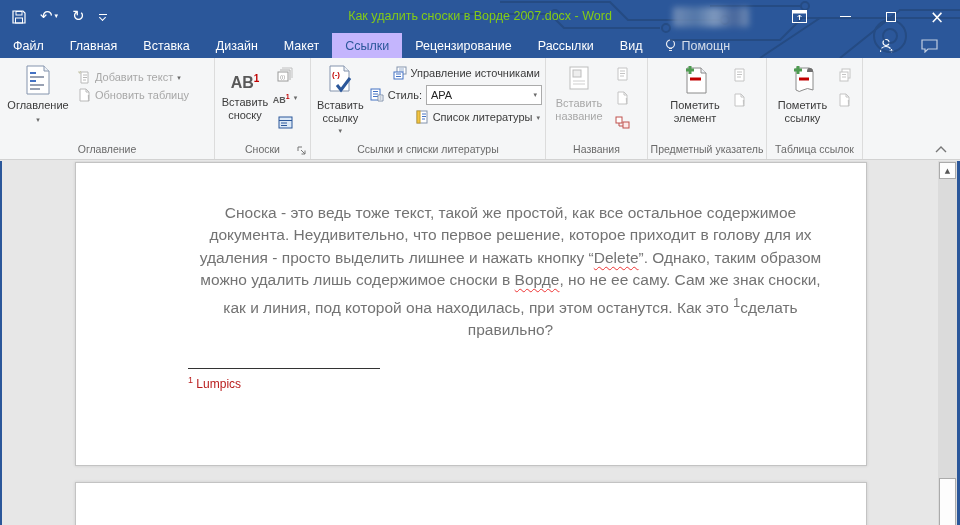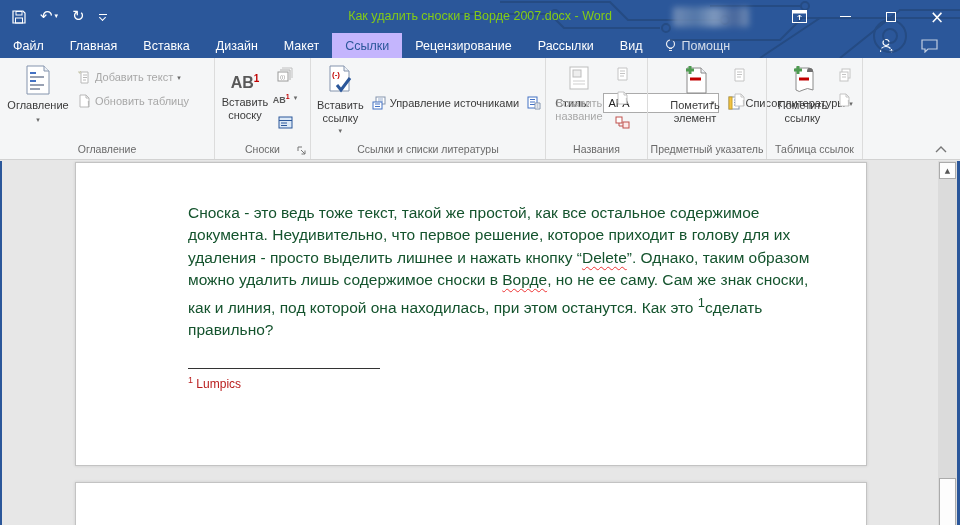--- a/index.html
+++ b/index.html
@@ -46,29 +46,29 @@
   .smallbtn.disabled { color:#a8a8a8; }
   .icolbtn { width:24px; height:22px; display:flex; align-items:center; justify-content:center; }
   .dialog-launcher { position:absolute; right:2px; bottom:2px; width:12px; height:12px; }
   .collapse-ribbon { position:absolute; right:12px; bottom:4px; width:14px; height:10px; }
 
   .ab-big { font-size:16px; font-weight:bold; color:#595959; line-height:18px; letter-spacing:0; }
   .ab-big sup { color:#c00000; font-size:10px; }
   .ab-small { font-size:9px; font-weight:bold; color:#595959; line-height:9px; }
   .ab-small sup { color:#c00000; font-size:7px; }
 
-  .stylebox-row { display:flex; align-items:center; gap:14px; font-size:11px; color:#3b3b3b; padding:1px 2px; }
+  .stylebox-row { display:flex; align-items:center; gap:4px; font-size:11px; color:#3b3b3b; padding:1px 2px; }
   .combo { width:116px; height:20px; background:#fff; border:1px solid #ababab; display:flex; align-items:center; font-size:11px; color:#222; padding:0 4px; justify-content:space-between; }
 
   
   .docarea { position:absolute; left:0; top:161px; width:960px; height:364px; background:#e7e7e7; overflow:hidden; border-left:2px solid #2b579a; border-right:3px solid #2b579a; z-index:1; }
   .page { position:absolute; background:#fff; border:1px solid #c3c3c3; box-shadow:0 0 3px rgba(0,0,0,.12); }
   .page1 { left:73px; top:1px; width:792px; height:304px; }
   .page2 { left:73px; top:321px; width:792px; height:60px; }
-  .doc-text { position:absolute; left:112px; top:39px; width:645px; font-size:15.5px; line-height:22.4px; color:#14532d; }
+  .doc-text { position:absolute; left:112px; top:39px; width:645px; font-size:15.5px; line-height:22.4px; color:#737373;text-align:center; }
   .misspell { text-decoration:underline; text-decoration-style:wavy; text-decoration-color:#e33; text-decoration-thickness:1px; text-underline-offset:3px; }
   .fn-sep { position:absolute; left:112px; top:205px; width:192px; border-top:1px solid #333; }
   .fn-text { position:absolute; left:112px; top:212px; font-size:12px; color:#b91c1c; }
   .fn-text sup { font-size:9px; }
 
   
   .scrollbar { position:absolute; right:0; top:0; width:19px; height:364px; background:#dbdbdb; }
   .scroll-up { position:absolute; top:1px; left:1px; width:17px; height:17px; background:#fdfdfd; border:1px solid #ababab; display:flex; align-items:center; justify-content:center; font-size:7px; color:#555; font-family:"DejaVu Sans",sans-serif; }
   .scroll-thumb { position:absolute; top:317px; left:1px; width:17px; height:60px; background:#fdfdfd; border:1px solid #ababab; }
 
@@ -175,21 +175,21 @@
               <path d="M19 1 v5 h5" fill="#eef1f6" stroke="#8494ad"></path>
               <path d="M5 8 h6" stroke="#4472c4" stroke-width="2"></path>
               <path d="M5 12 h14" stroke="#7f8aa0" stroke-width="1.6"></path>
               <path d="M5 16 h6" stroke="#4472c4" stroke-width="2"></path>
               <path d="M5 20 h14" stroke="#7f8aa0" stroke-width="1.6"></path>
               <path d="M5 24 h10" stroke="#7f8aa0" stroke-width="1.6"></path>
             </svg>
           <span class="blabel">Оглавление</span>
           <span class="caret">▾</span>
         </div>
-        <div style="display:flex; flex-direction:column; justify-content:flex-start; padding-top:7px; gap:6px;">
+        <div style="display:flex; flex-direction:column; justify-content:flex-start; padding-top:7px; ">
           <div class="smallbtn disabled">
             <svg width="13" height="14" viewBox="0 0 13 14">
                 <path d="M3 2 h7 v11 H3z" fill="#fff" stroke="#b8b8b8"></path>
                 <path d="M5 5 h4 M5 7.5 h4 M5 10 h3" stroke="#b8b8b8"></path>
                 <path d="M1 3 l2-2 M1 1 v2 h2" stroke="#c9c9b0" fill="none"></path>
               </svg>
             <span>Добавить текст</span>
             <span class="caret">▾</span>
           </div>
           <div class="smallbtn disabled">
@@ -252,21 +252,21 @@
           <svg width="26" height="30" viewBox="0 0 26 30">
               <path d="M3 1 h14 l5 5 v20 H3z" fill="#fff" stroke="#8494ad"></path>
               <path d="M17 1 v5 h5" fill="#eef1f6" stroke="#8494ad"></path>
               <text x="5" y="12" font-size="8" font-weight="bold" fill="#c00000">(-)</text>
               <path d="M10 20 l4 5 l9 -12" fill="none" stroke="#2b579a" stroke-width="3"></path>
             </svg>
           <span class="blabel">Вставить
 ссылку</span>
           <span class="caret" style="margin-top:0;">▾</span>
         </div>
-        <div style="display:flex; flex-direction:row; gap:2px; padding-top:3px;">
+        <div style="display:flex; flex-direction:column; gap:2px; padding-top:3px;align-items:flex-end;">
           <div class="smallbtn">
             <svg width="14" height="14" viewBox="0 0 14 14">
                 <rect x="4" y="1" width="9" height="7" fill="#fff" stroke="#8494ad"></rect>
                 <path d="M6 3 h5 M6 5 h5" stroke="#9ab0d0"></path>
                 <rect x="1" y="6" width="9" height="7" fill="#fff" stroke="#4472c4"></rect>
                 <path d="M3 8 h5 M3 10.5 h5" stroke="#4472c4"></path>
               </svg>
             <span>Управление источниками</span>
           </div>
           <div class="stylebox-row">

